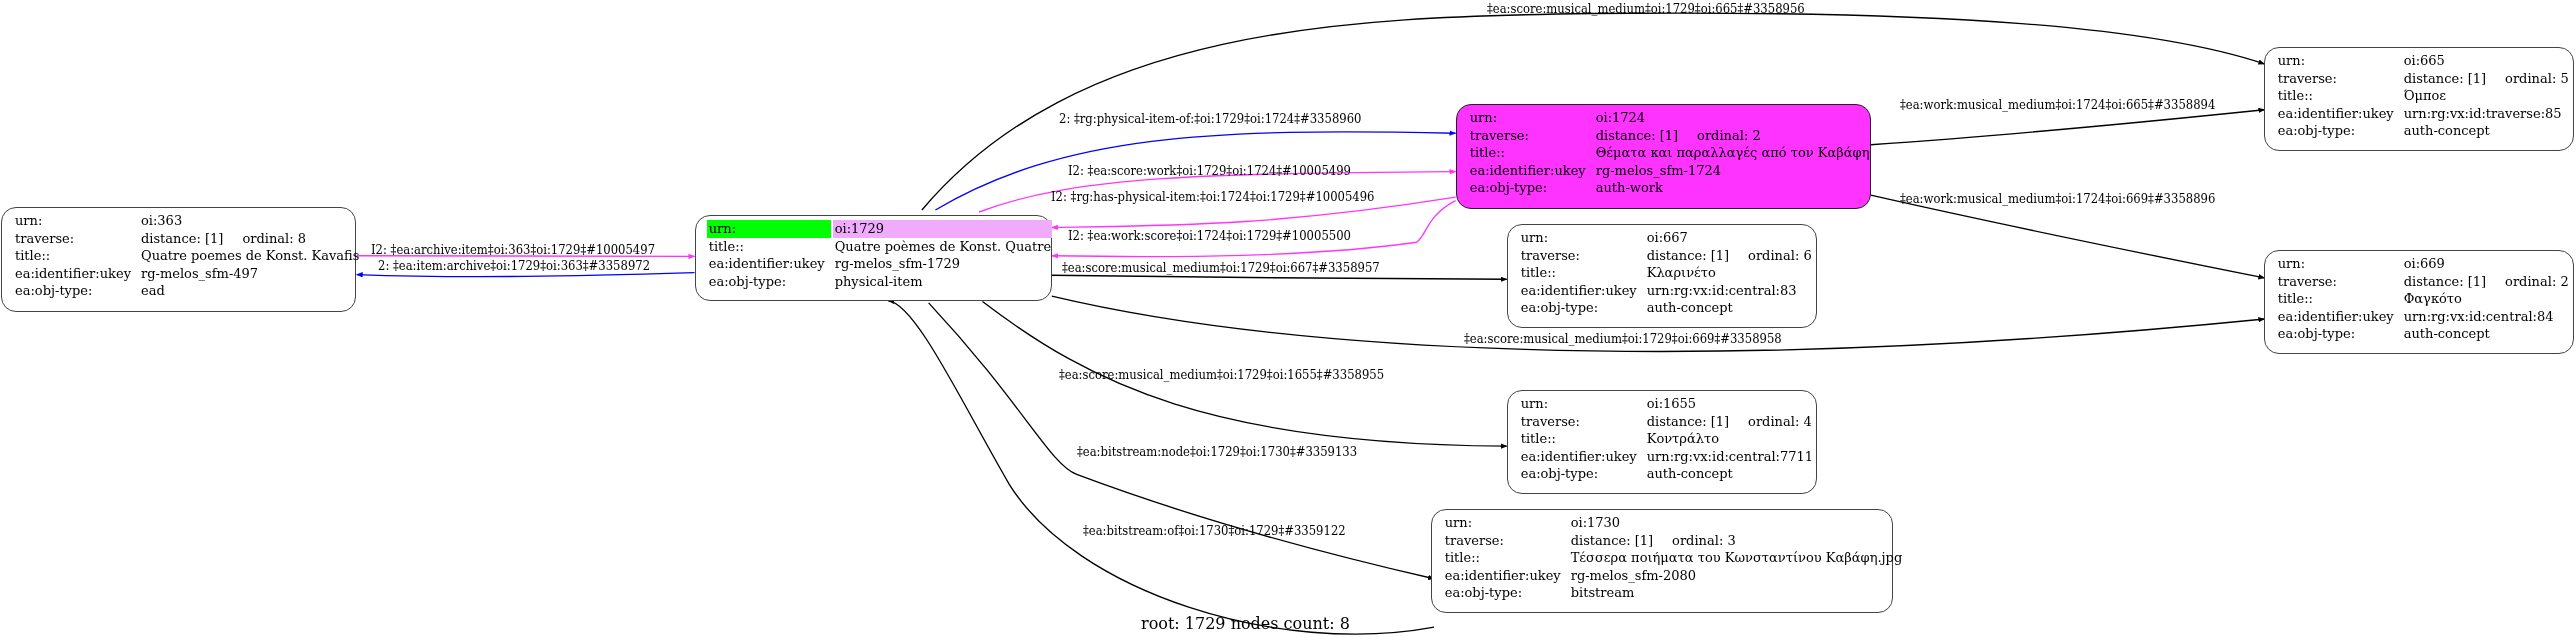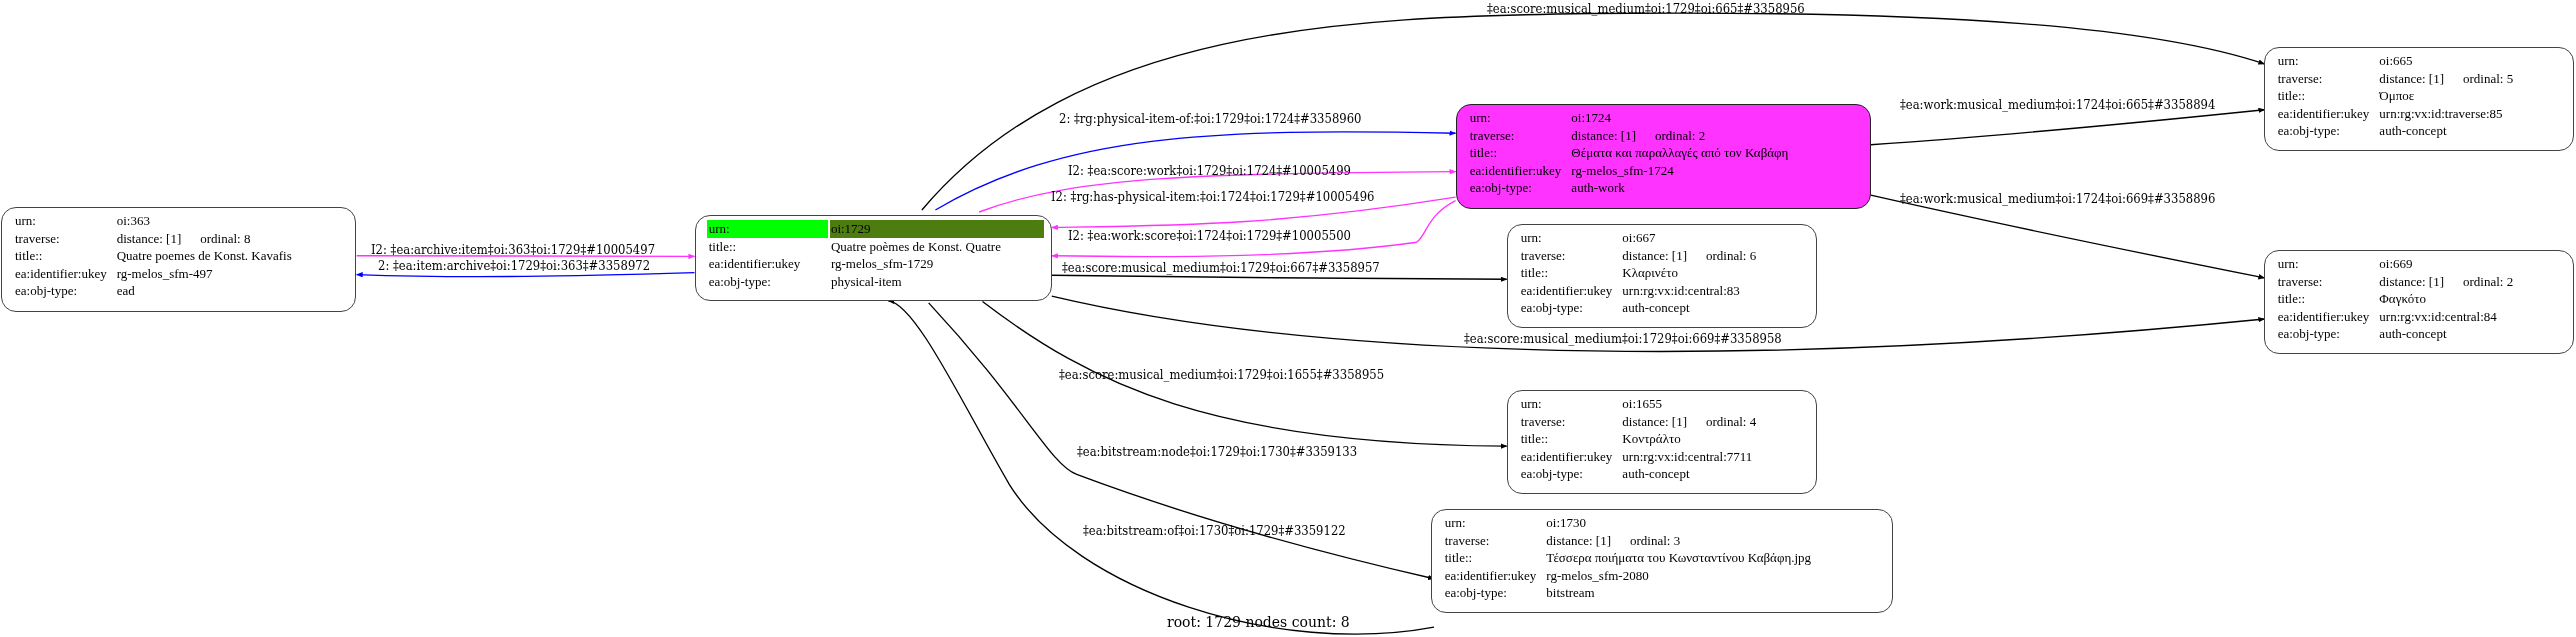--- a/index.html
+++ b/index.html
@@ -1,29 +1,29 @@
 <!DOCTYPE html>
 <html style="font-size:10.8px"><head>
 <meta charset="utf-8">
 <style>
   html, body { margin:0; padding:0; background:#ffffff; }
   body { width:2576px; height:638px; position:relative; overflow:hidden;
          font-family:"DejaVu Serif", "Liberation Serif", serif; color:#000; }
   #edges { position:absolute; left:0; top:0; width:2576px; height:638px; }
   .node { position:absolute; box-sizing:border-box; border:1.3px solid #444;
-          border-radius:15px; background:#fff; padding:4px 5.4px 4px 9.4px;font-family:Liberation Serif, serif; }
+          border-radius:15px; background:#fff; padding:4px 5.4px 4px 9.4px; }
   .node.magenta { background:#ff33ff; border-color:#222; }
   .node table { border-collapse:separate; border-spacing:2.7px 0; }
   .node td { font-size:13px; line-height:17.5px; padding:0 1.3px; white-space:nowrap; vertical-align:top; }
   .node td.k { padding-right:6.7px; }
   .node tr.hl td { background:#00ff00; }
   .ord { margin-left:19px;margin-top:40px; }
   .elabel { position:absolute; font-size:13.5px; white-space:nowrap; line-height:16px;
             font-family:"DejaVu Serif", "Liberation Serif", serif; transform:scaleX(0.86); transform-origin:left top; }
-  #footer { position:absolute; left:1167px; top:614px; font-size:14px; white-space:nowrap; }
+  #footer { position:absolute; left:1141px; top:614px; font-size:16px; white-space:nowrap; }
 </style>
 </head>
 <body>
 
 <svg id="edges" xmlns="http://www.w3.org/2000/svg" viewBox="0 0 3828 948" width="2576" height="638">
   <defs>
     <marker id="ah-black" markerWidth="10" markerHeight="8" refX="9" refY="4" orient="auto" markerUnits="userSpaceOnUse" viewBox="0 0 10 8">
         <path d="M0,0 L10,4 L0,8 z" fill="#000"></path>
       </marker>
     <marker id="ah-blue" markerWidth="10" markerHeight="8" refX="9" refY="4" orient="auto" markerUnits="userSpaceOnUse" viewBox="0 0 10 8">
@@ -74,21 +74,21 @@
         </tr>
   </tbody>
     </table>
 </div>
 
 <div class="node" style="left:695px;top:215px;width:357px;height:86px;">
   <table>
     <tbody>
         <tr class="hl">
           <td class="k" style="width: 114px; background: rgb(0, 255, 0);">urn:</td>
-          <td style="width: 215px; background: #4d7c0f;">oi:1729</td>
+          <td style="width: 215px; background: #f0abfc;">oi:1729</td>
         </tr>
     <tr>
           <td class="k">title::</td>
           <td>Quatre poèmes de Konst. Quatre</td>
         </tr>
     <tr>
           <td class="k">ea:identifier:ukey</td>
           <td>rg-melos_sfm-1729</td>
         </tr>
     <tr>

